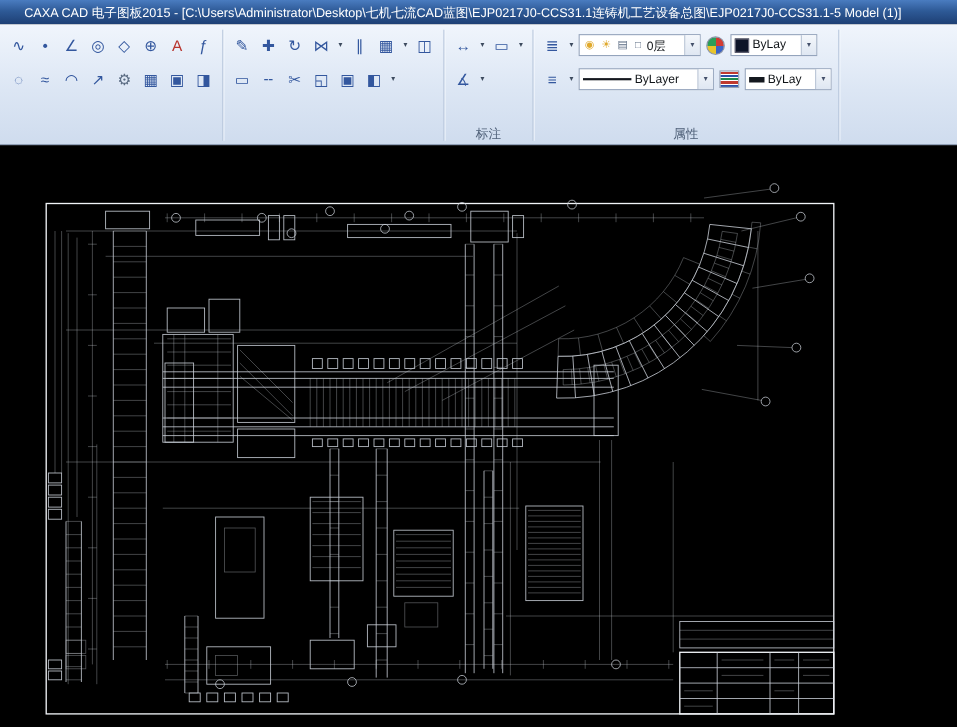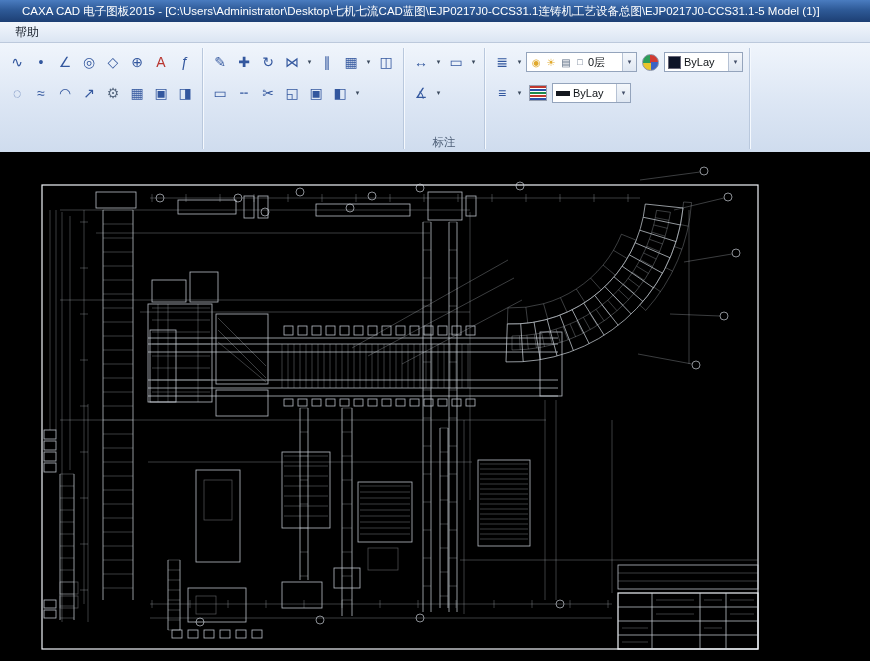--- a/index.html
+++ b/index.html
@@ -47,23 +47,20 @@
 </style>
 </head>
 <body>
 
 <div class="app">
 
   <div class="titlebar">
     <span>CAXA CAD 电子图板2015 - [C:\Users\Administrator\Desktop\七机七流CAD蓝图\EJP0217J0-CCS31.1连铸机工艺设备总图\EJP0217J0-CCS31.1-5 Model (1)]</span>
   </div>
 
-  <div class="menubar">
-    <span class="menu-item">帮助</span>
-  </div>
 
   <div class="ribbon">
 
     <div class="rgroup">
       <div class="rows">
         <div class="irow">
           <span class="tbtn">∿</span>
           <span class="tbtn">•</span>
           <span class="tbtn">∠</span>
           <span class="tbtn">◎</span>
@@ -150,29 +147,36 @@
           <div class="combo" style="width:74px">
             <span class="swatch"></span>
             <span>ByLay</span>
             <span class="spacer"></span>
             <span class="cbtn">▾</span>
           </div>
         </div>
         <div class="irow">
           <span class="tbtn">≡</span>
           <span class="caret">▾</span>
+          <div class="combo" style="width:118px">
+            <span class="lt-preview"></span>
+            <span>ByLayer</span>
+            <span class="spacer"></span>
+            <span class="cbtn">▾</span>
+          </div>
           <span class="stripesi"></span>
           <div class="combo" style="width:74px">
             <span class="lw-preview"></span>
             <span>ByLay</span>
             <span class="spacer"></span>
             <span class="cbtn">▾</span>
           </div>
         </div>
       </div>
+      <div class="glabel">属性</div>
     </div>
 
     <div class="vsep"></div>
     <div class="spacer"></div>
   </div>
 
   <div class="canvas">
     <svg id="cad" width="870" height="509" viewBox="0 0 870 509">
         <rect x="42" y="33" width="716" height="464" fill="none" stroke="#f1f4f8" stroke-opacity="1" stroke-width="1.2"></rect>
         <line x1="103" y1="58" x2="103" y2="448" stroke="#ccd2da" stroke-opacity="0.9" stroke-width="0.8"></line>

